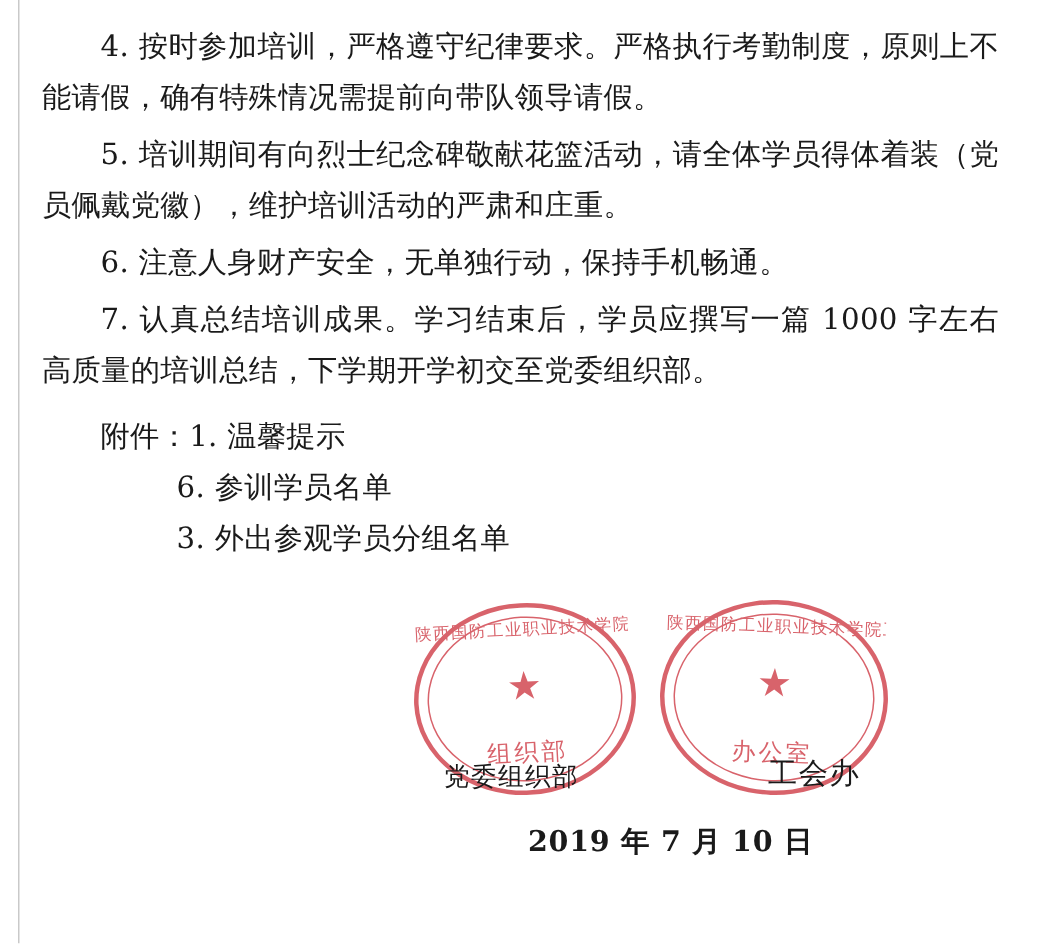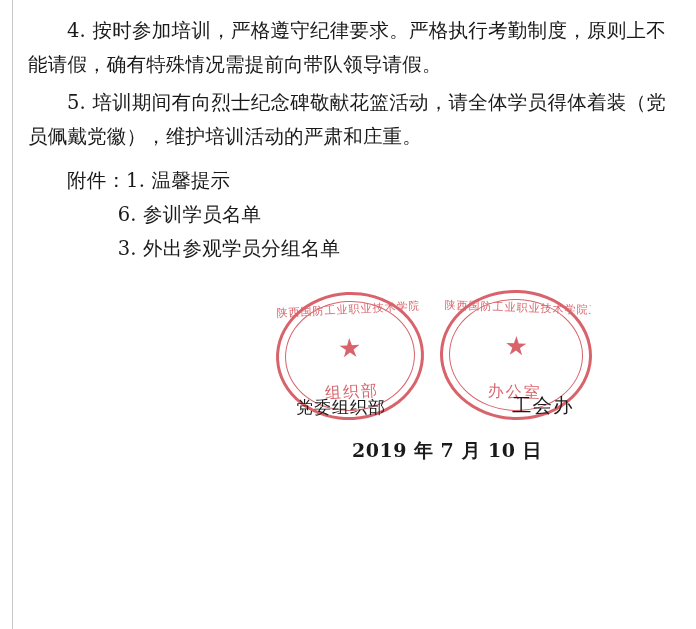--- a/index.html
+++ b/index.html
@@ -154,20 +154,22 @@
 </head>
 <body>
 
 <div class="page">
 
   <div class="left-rule"></div>
 
   <div class="body-text">
     <p>4. 按时参加培训，严格遵守纪律要求。严格执行考勤制度，原则上不能请假，确有特殊情况需提前向带队领导请假。</p>
     <p>5. 培训期间有向烈士纪念碑敬献花篮活动，请全体学员得体着装（党员佩戴党徽），维护培训活动的严肃和庄重。</p>
+    <p>6. 注意人身财产安全，无单独行动，保持手机畅通。</p>
+    <p>7. 认真总结培训成果。学习结束后，学员应撰写一篇 1000 字左右高质量的培训总结，下学期开学初交至党委组织部。</p>
   </div>
 
   <div class="attach-block">
     <div class="attach-line first">
       <span>附件：</span><span>1. 温馨提示</span>
     </div>
     <div class="attach-line sub">
       <span>6. 参训学员名单</span>
     </div>
     <div class="attach-line sub">

